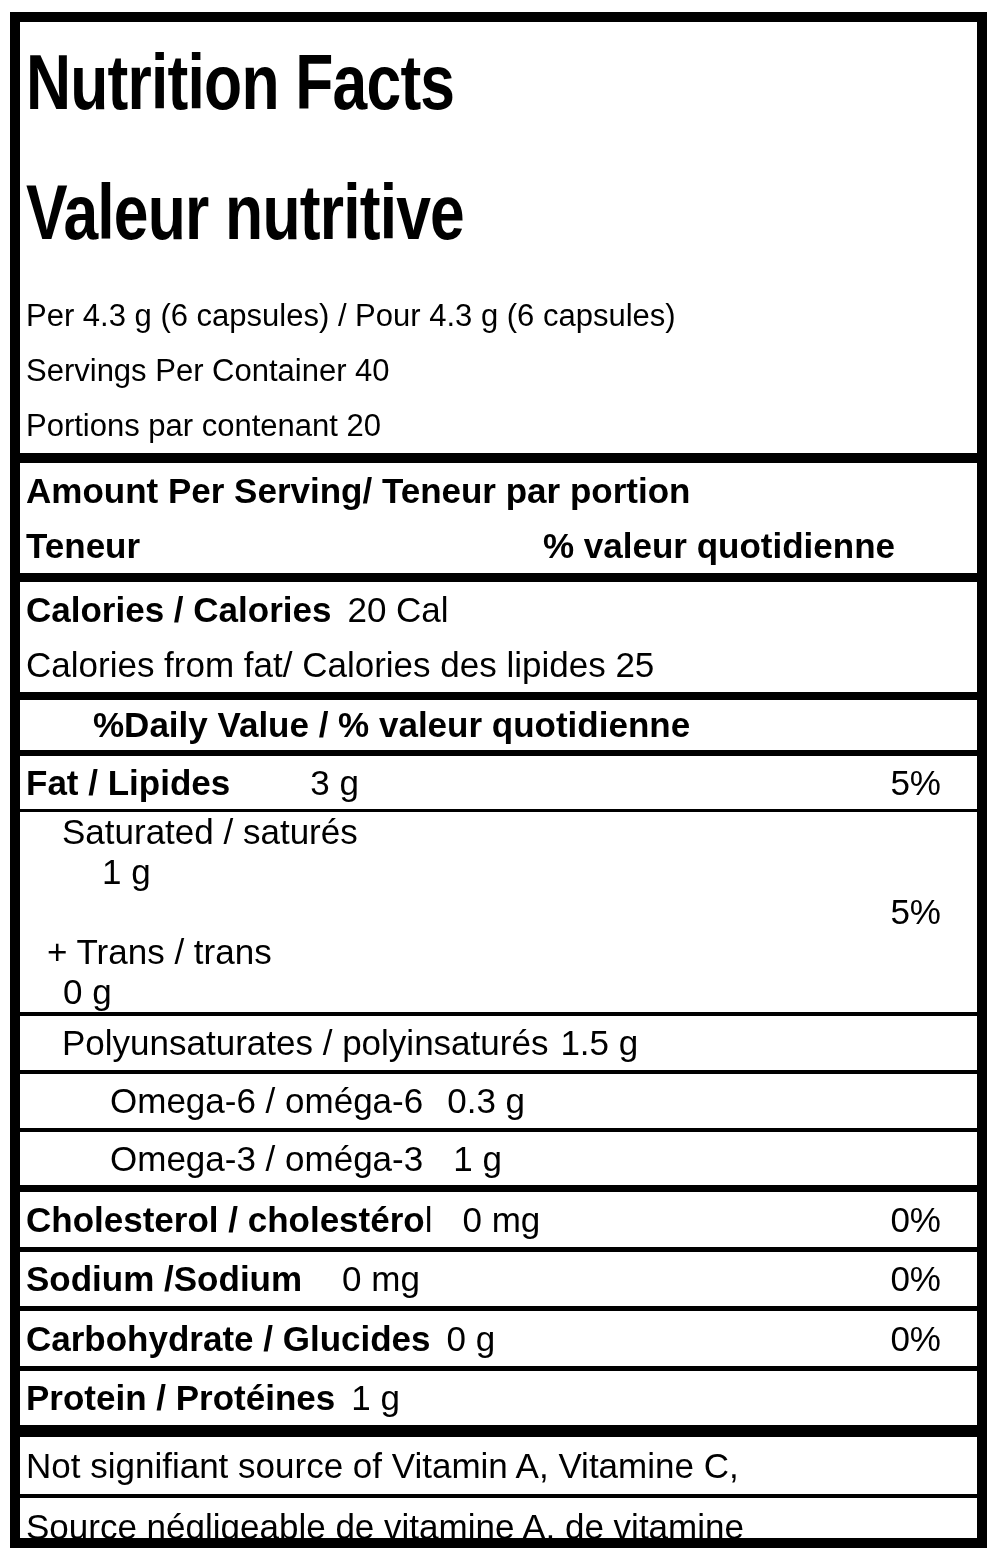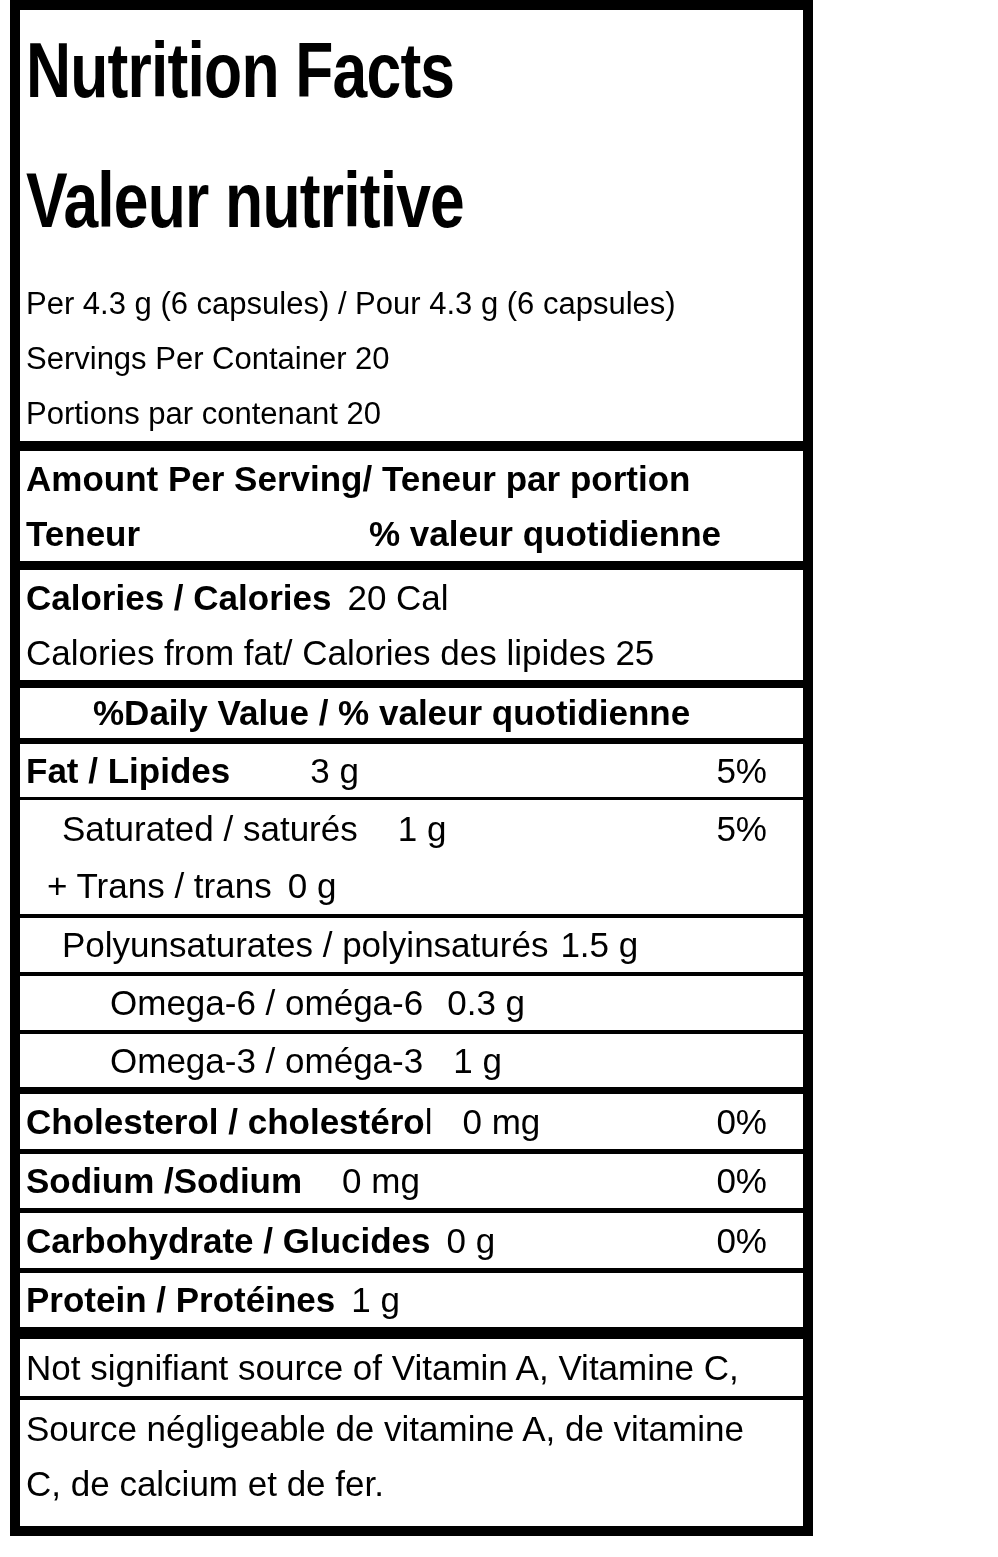--- a/index.html
+++ b/index.html
@@ -7,22 +7,22 @@
     padding: 0;
     background: #ffffff;
     width: 998px;
     height: 1557px;
     font-family: "Liberation Sans", "DejaVu Sans", sans-serif;
     color: #000;
     -webkit-font-smoothing: antialiased;
   }
   .label {
     box-sizing: border-box;
-    margin: 0 0 0 10px;
-    width: 803px;
+    margin: 12px 0 0 10px;
+    width: 977px;
     height: 1536px;
     border: 10px solid #000;
     display: flex;
     flex-direction: column;
     overflow: hidden;
     background: #fff;
   }
   
   .bar { flex: none; background: #000; height: 10px; }
   .bar.b9 { height: 9px; }
@@ -82,43 +82,44 @@
   .multi-cell {
     flex: none;
     display: flex;
     flex-direction: column;
     justify-content: center;
     padding: 0 36px 0 0;
     font-size: 35px;
   }
   .multi-cell .line {
     display: flex;
-    align-items: center;
+    align-items: flex-start;
     min-height: 57px;
     white-space: nowrap;
+    flex-direction: column;
   }
 
   
   .footnote {
     flex: none;
     padding: 1px 10px 1px 6px;
     font-size: 35px;
     line-height: 55px;
   }
 </style>
 </head>
 <body>
 
 <div class="label">
 
   <div class="header-block">
     <div class="title"><span>Nutrition Facts</span></div>
     <div class="title"><span>Valeur nutritive</span></div>
     <div class="info-line">Per 4.3 g (6 capsules) / Pour 4.3 g (6 capsules)</div>
-    <div class="info-line">Servings Per Container 20</div>
+    <div class="info-line">Servings Per Container 40</div>
     <div class="info-line">Portions par contenant 20</div>
   </div>
 
   <div class="bar"></div>
 
   <div class="row bold" style="min-height:56px; border-bottom:none;">Amount Per Serving/ Teneur par portion</div>
   <div class="row" style="border-bottom:none;">
     <span class="bold">Teneur</span>
     <span class="bold dv-head">% valeur quotidienne</span>
   </div>

